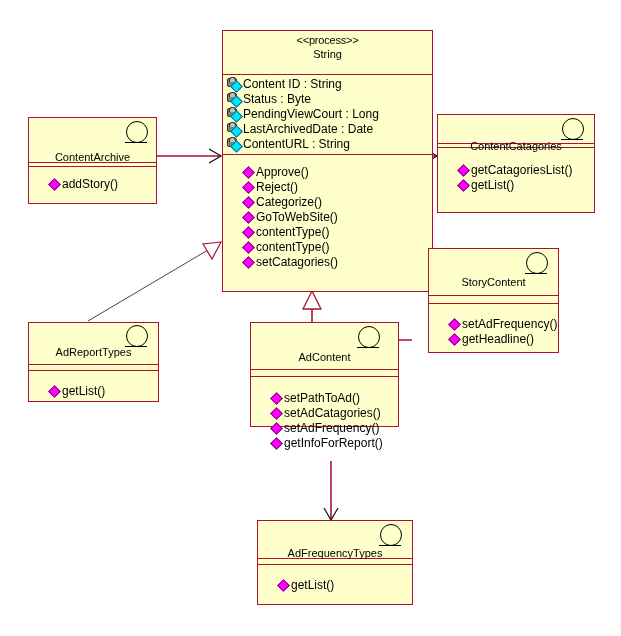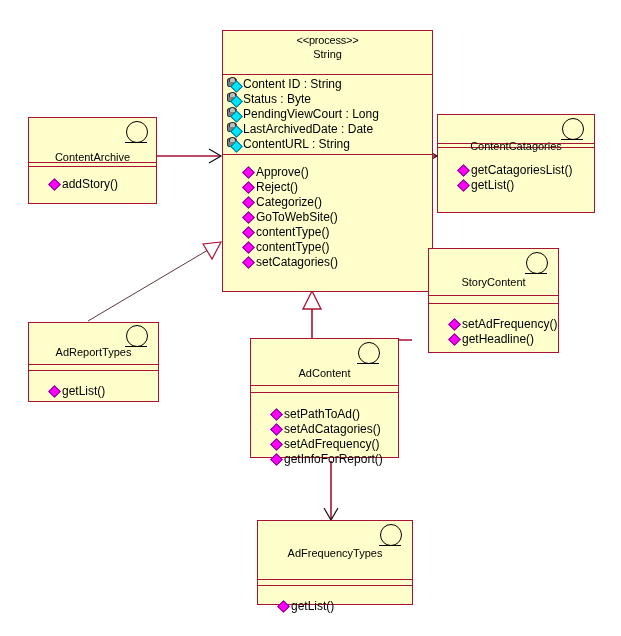--- a/index.html
+++ b/index.html
@@ -256,21 +256,21 @@
     <div class="uml-ops" style="padding-top:6px;">
       <div class="mrow">
         <span class="op-ico">
             <i></i>
           </span>
         <span class="lbl">getList()</span>
       </div>
     </div>
   </div>
 
-  <div class="uml-class" style="left:250px;top:338px;width:149px;height:120px;">
+  <div class="uml-class" style="left:250px;top:322px;width:149px;height:105px;">
     <div class="uml-hdr" style="height:47px;padding-top:27px;">
       <span class="lolly" style="right:16px;top:3px;">
         <span class="c"></span>
           <span class="s"></span>
       </span>
       <div class="cname">AdContent</div>
     </div>
     <div class="uml-empty" style="height:7px;"></div>
     <div class="uml-ops" style="padding-top:7px;">
       <div class="mrow">
@@ -294,21 +294,21 @@
       <div class="mrow">
         <span class="op-ico">
             <i></i>
           </span>
         <span class="lbl">getInfoForReport()</span>
       </div>
     </div>
   </div>
 
   <div class="uml-class" style="left:257px;top:520px;width:156px;height:85px;">
-    <div class="uml-hdr" style="height:59px;padding-top:25px;">
+    <div class="uml-hdr" style="height:38px;padding-top:25px;">
       <span class="lolly" style="right:8px;top:3px;">
         <span class="c"></span>
           <span class="s"></span>
       </span>
       <div class="cname">AdFrequencyTypes</div>
     </div>
     <div class="uml-empty" style="height:6px;"></div>
     <div class="uml-ops" style="padding-top:6px;">
       <div class="mrow">
         <span class="op-ico">

